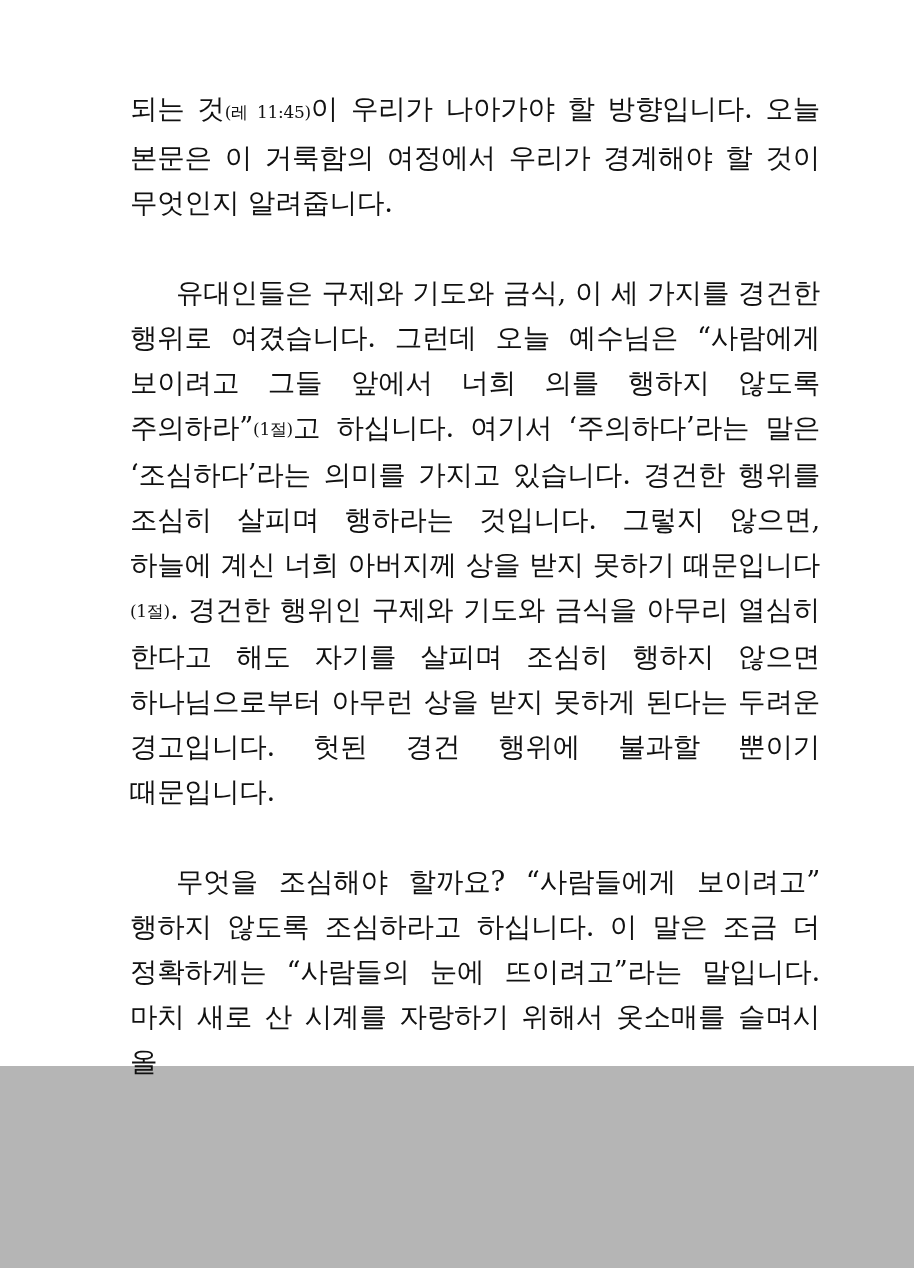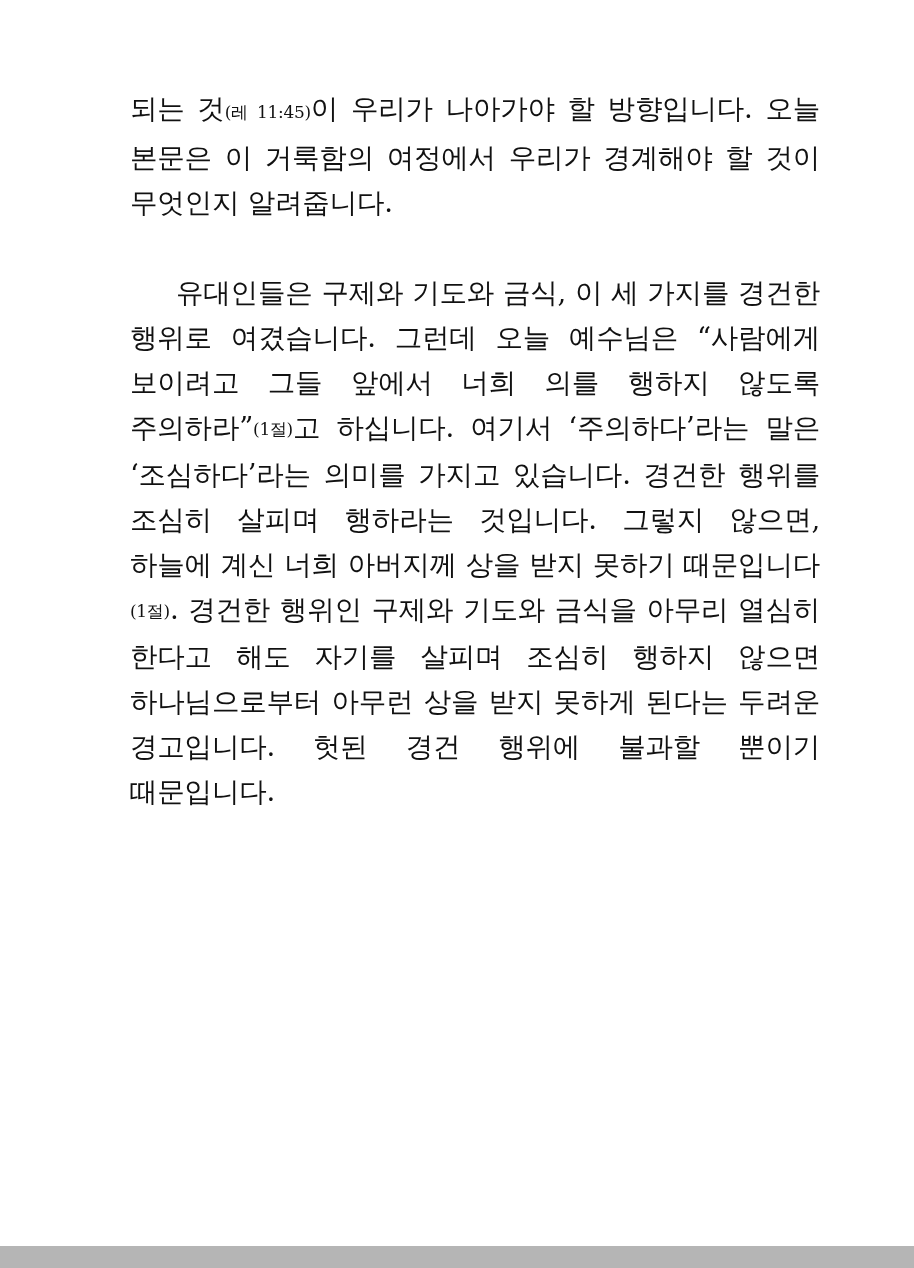--- a/index.html
+++ b/index.html
@@ -9,21 +9,21 @@
   }
   body {
     width: 914px;
     height: 1268px;
     overflow: hidden;
     font-family: "DejaVu Serif", "Liberation Serif", serif;
   }
   .page {
     position: relative;
     width: 914px;
-    height: 1246px;
+    height: 1066px;
     background: #ffffff;
     box-sizing: border-box;
   }
   .content {
     position: absolute;
     left: 130px;
     top: 86px;
     width: 690px;
   }
   .para {
@@ -87,16 +87,19 @@
     </p>
 
     <div class="gap"></div>
 
     <p class="para indent">
       <span>유대인들은 구제와 기도와 금식, 이 세 가지를 경건한 행위로 여겼습니다. 그런데 오늘 예수님은 “사람에게 보이려고 그들 앞에서 너희 의를 행하지 않도록 주의하라”</span><span class="small sup">(1절)</span><span>고 하십니다. 여기서 ‘주의하다’라는 말은 ‘조심하다’라는 의미를 가지고 있습니다. 경건한 행위를 조심히 살피며 행하라는 것입니다. 그렇지 않으면, 하늘에 계신 너희 아버지께 상을 받지 못하기 때문입니다</span><span class="small sup">(1절)</span><span>. 경건한 행위인 구제와 기도와 금식을 아무리 열심히 한다고 해도 자기를 살피며 조심히 행하지 않으면 하나님으로부터 아무런 상을 받지 못하게 된다는 두려운 경고입니다. 헛된 경건 행위에 불과할 뿐이기 때문입니다.</span>
     </p>
 
     <div class="gap"></div>
 
+    <p class="para indent">
+      <span>무엇을 조심해야 할까요? “사람들에게 보이려고” 행하지 않도록 조심하라고 하십니다. 이 말은 조금 더 정확하게는 “사람들의 눈에 뜨이려고”라는 말입니다. 마치 새로 산 시계를 자랑하기 위해서 옷소매를 슬며시 올</span>
+    </p>
 
   </div>
 
 </div>
 
 </body></html>

